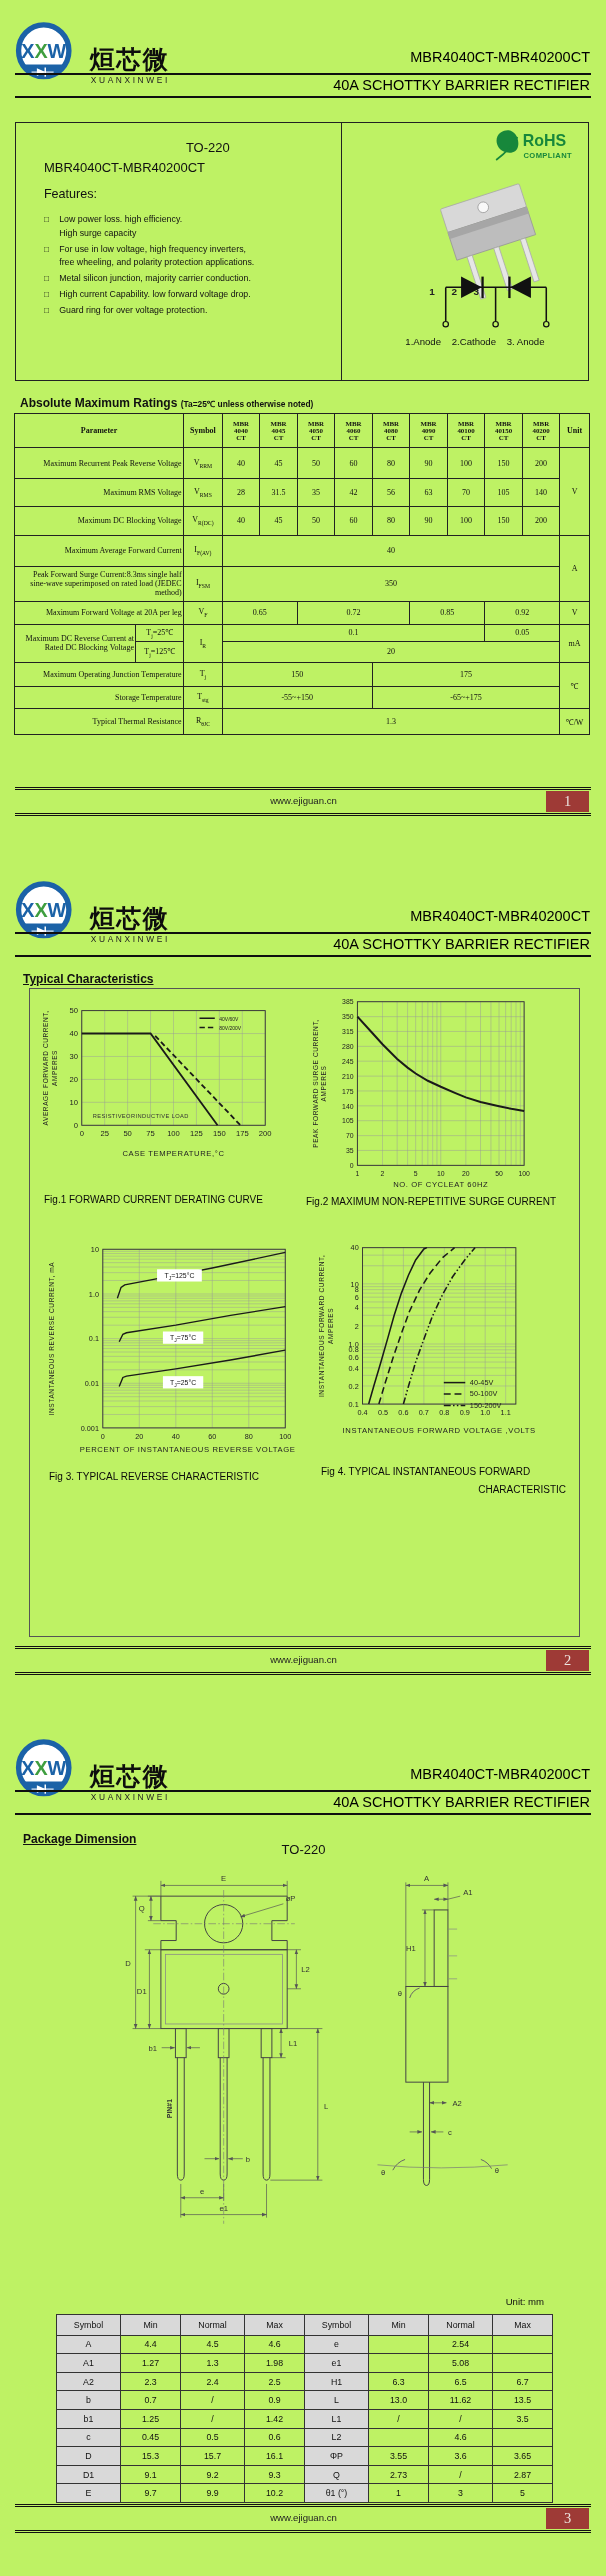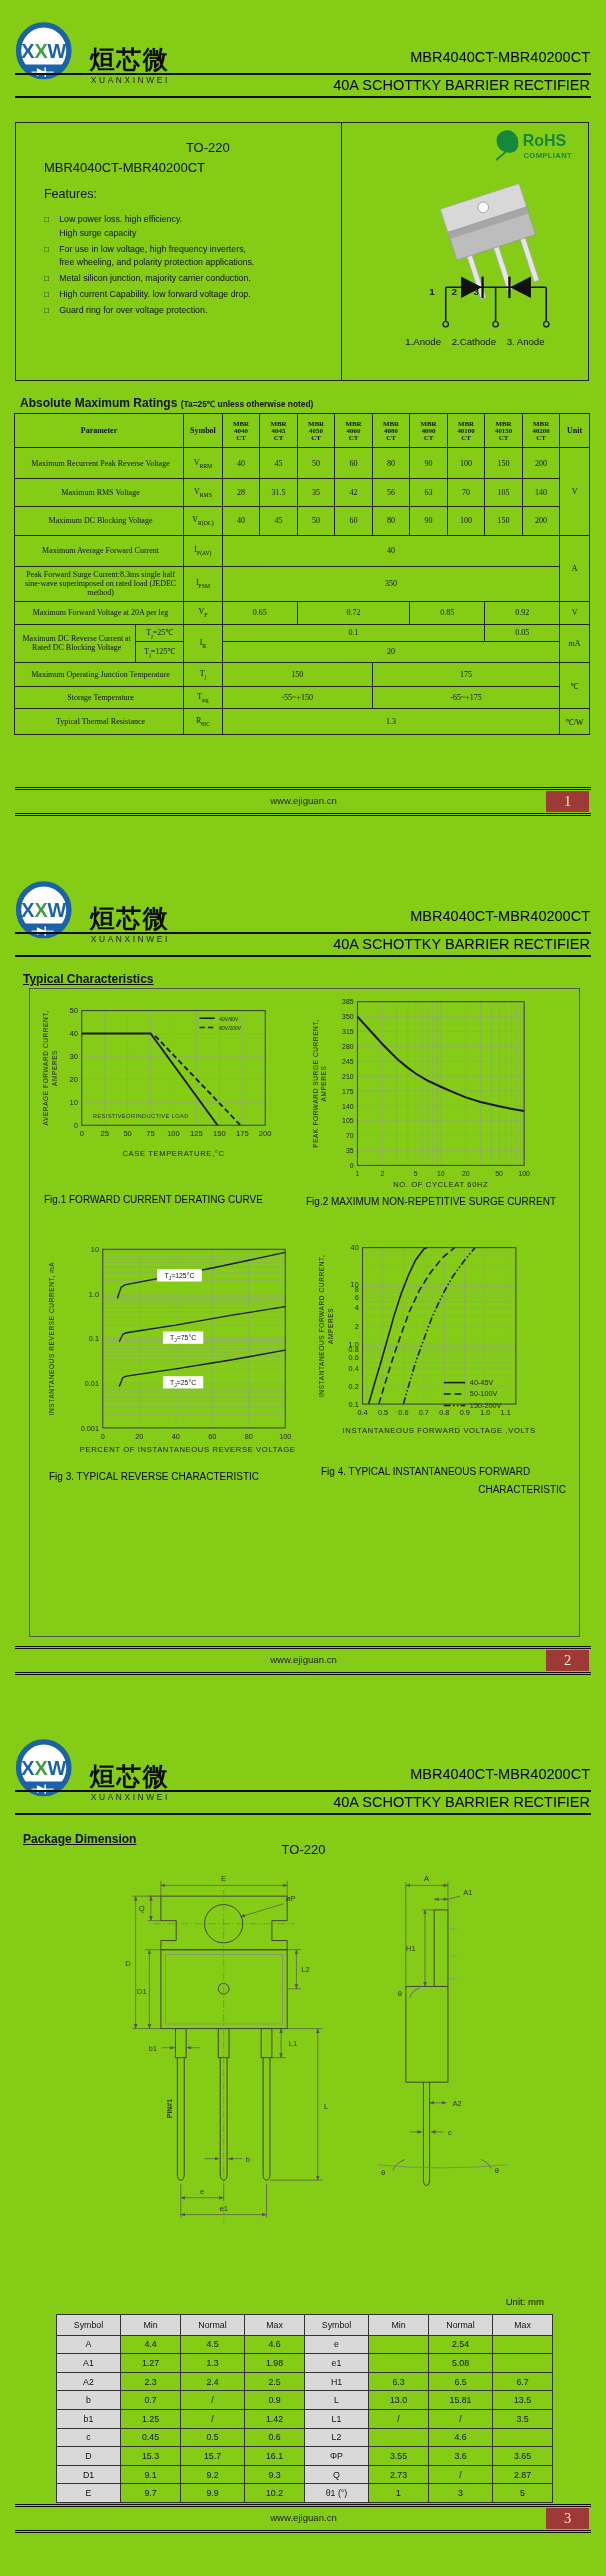--- a/index.html
+++ b/index.html
@@ -1,19 +1,19 @@
 <!DOCTYPE html>
 <html style="--badge: #9e3a36; --rohs: #17873b; --tblgrey: #d9d9d9;font-size:12.2px"><head>
 <meta charset="utf-8">
 <title>MBR4040CT-MBR40200CT Datasheet</title>
 <style>
   html,body{margin:0;padding:0;background:#fff;}
   #doc{position:relative;width:607px;height:2576px;background:#fff;overflow:hidden;
        font-family:"Liberation Sans",sans-serif;color:#111;}
-  .page{position:absolute;left:0;width:607px;height:859px;background:#84cc16;}
+  .page{position:absolute;left:0;width:607px;height:859px;background:#bef264;}
   #p1{top:0;} #p2{top:859px;} #p3{top:1717px;}
   .abs{position:absolute;}
   
   .logo-cn{position:absolute;left:76px;top:23px;font-size:25px;font-weight:bold;letter-spacing:1.5px;color:#0d0d0d;}
   .logo-en{position:absolute;left:77px;top:55px;font-size:8.4px;letter-spacing:2.6px;color:#222;}
   .hd-title{position:absolute;right:17px;top:49px;font-size:14.5px;color:#000;}
   .hd-sub{position:absolute;right:17px;top:77px;font-size:14.5px;color:#000;}
   .rule{position:absolute;left:15.3px;width:576px;height:1.8px;background:#0f0f0f;}
   .rule1{top:73px;} .rule2{top:96px;}
   
@@ -30,21 +30,21 @@
   #features-list{position:absolute;left:27.6px;top:90px;font-size:8.8px;line-height:1.55;}
   .feat{display:flex;margin-bottom:2.3px;}
   .chk{width:15.3px;font-size:8.4px;}
   .to220{position:absolute;left:339px;top:15.3px;width:153px;text-align:center;font-size:13px;}
   .ratings-head{position:absolute;left:20px;top:396px;font-size:12px;font-weight:bold;}
   .ratings-note{font-size:8.4px;font-weight:bold;}
   #ratings-table{position:absolute;left:13.8px;top:413px;border-collapse:collapse;table-layout:fixed;width:576px;}
   #ratings-table td,#ratings-table th{border:0.8px solid #222;text-align:center;font-size:8px;padding:0.8px 1.5px;font-weight:normal;}
   #ratings-table th{font-weight:bold;}
   #ratings-table .pn{font-size:6.9px;font-weight:bold;}
-  #ratings-table .param{text-align:center;padding-left:4.6px;font-size:8px;}
+  #ratings-table .param{text-align:right;padding-left:4.6px;font-size:8px;}
   #ratings-table sub{font-size:5.7px;}
   #ratings-table{border:1.2px solid #111;font-family:Liberation Serif, serif;}
   
   .sec-head{position:absolute;left:23px;font-size:12px;font-weight:bold;text-decoration:underline;}
   .charts-box{position:absolute;left:29px;top:129px;width:549px;height:647px;border:0.8px solid #555;}
   .chart{position:absolute;}
   .figcap{position:absolute;font-size:10px;color:#0a0a0a;}
   
   .to220-3{position:absolute;left:0;top:125px;width:607px;text-align:center;font-size:13px;}
   .unitnote{position:absolute;right:63px;top:579px;font-size:9.6px;}
@@ -726,21 +726,21 @@
             <td class="">6.5</td>
             <td class="">6.7</td>
           </tr>
           <tr>
             <td class="sym">b</td>
             <td class="">0.7</td>
             <td class="">/</td>
             <td class="">0.9</td>
             <td class="sym">L</td>
             <td class="">13.0</td>
-            <td class="">15.81</td>
+            <td class="">11.62</td>
             <td class="">13.5</td>
           </tr>
           <tr>
             <td class="sym">b1</td>
             <td class="">1.25</td>
             <td class="">/</td>
             <td class="">1.42</td>
             <td class="sym">L1</td>
             <td class="">/</td>
             <td class="">/</td>

